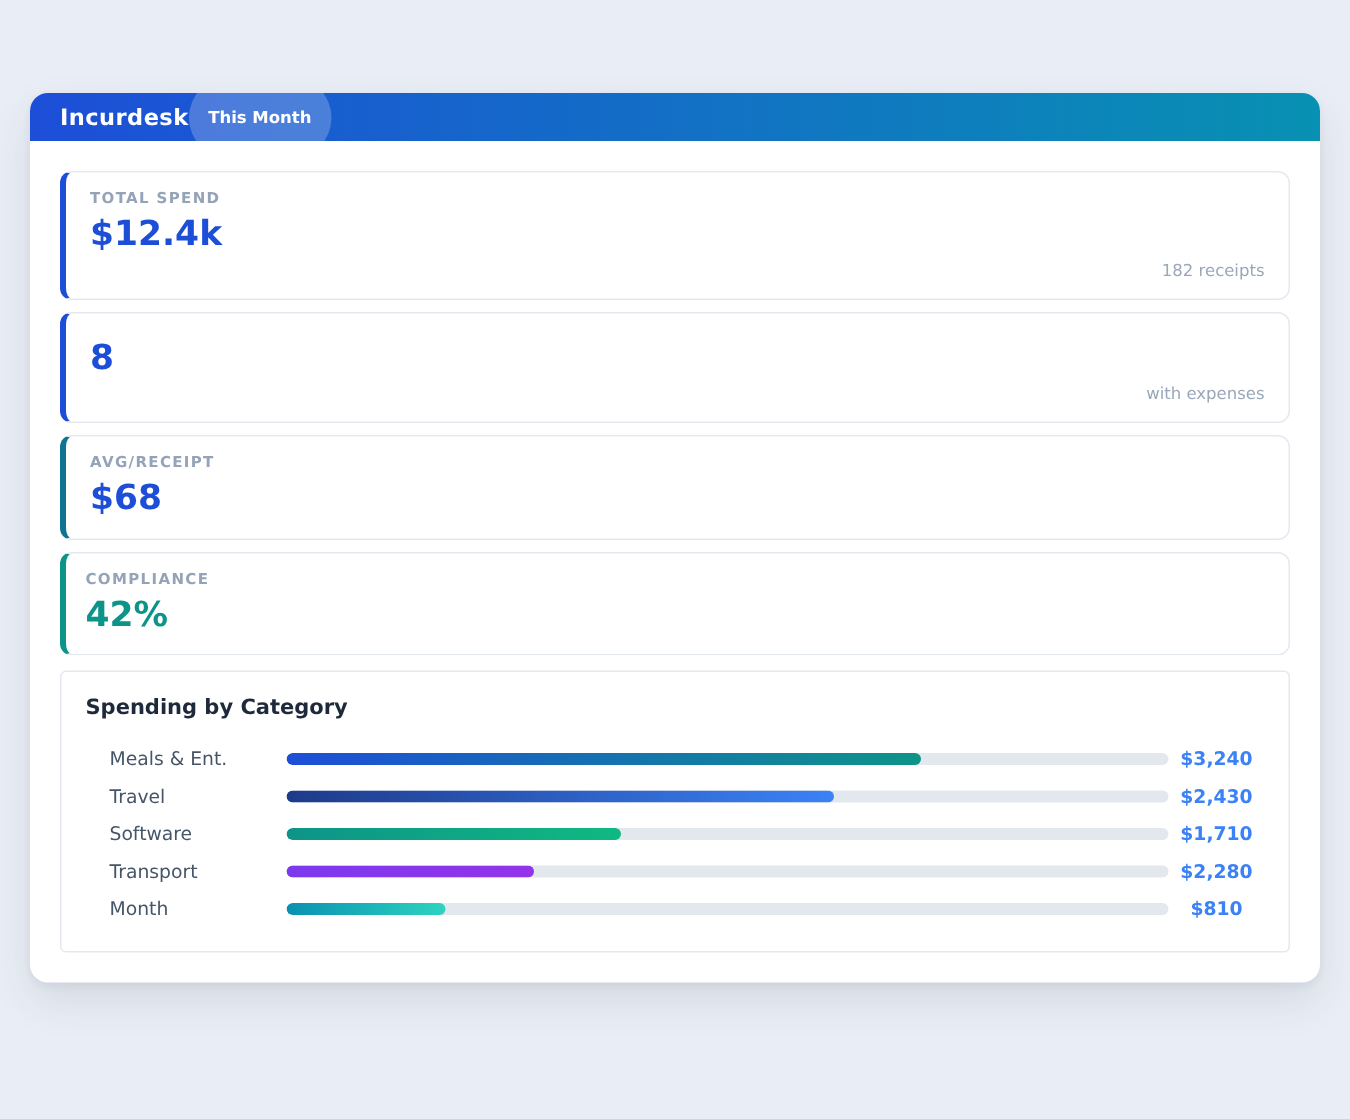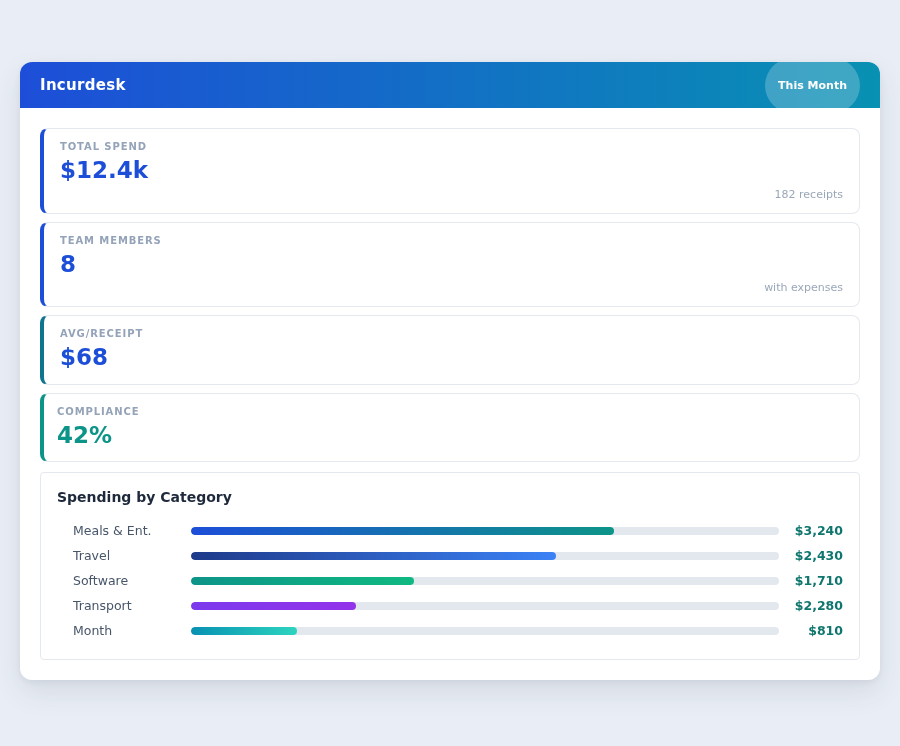--- a/index.html
+++ b/index.html
@@ -12,22 +12,22 @@
   }
   .app-card {
     position: absolute;
     left: 20px; top: 62px; width: 860px;
     background: #ffffff;
     border-radius: 12px;
     box-shadow: 0 12px 28px rgba(30,41,59,.10), 0 2px 6px rgba(30,41,59,.06);
     overflow: hidden;
   }
   .app-header {
-    height: 46px;
-    display: flex; align-items: center; justify-content: space-between;
+    height: 32px;
+    display: flex; align-items: center; justify-content: flex-start;
     padding: 0 20px;
   }
   .app-title { color: #ffffff; font-size: 15px; font-weight: 700; letter-spacing: .3px; }
   .badge {
     color: #ffffff; background: rgba(255,255,255,.22);
     font-size: 11px; font-weight: 700;
     padding: 21px 13px; border-radius: 999px;
     border: none; cursor: pointer;
     font-family: inherit;
   }
@@ -48,42 +48,41 @@
     border-radius: 4px;
     padding: 16px 16px;
     margin-top: 10px;
     background: #ffffff;
   }
   .panel-title { font-size: 14px; font-weight: 700; color: #1e293b; margin-bottom: 13px; }
   .cat-row { display: flex; align-items: center; height: 25px; }
   .cat-label { width: 118px; flex: none; font-size: 12.5px; color: #475569; margin-left: 16px; }
   .bar-track { flex: 1; height: 8px; border-radius: 4px; background: #e3e8ee; overflow: hidden; }
   .bar-fill { height: 100%; border-radius: 4px; }
-  .cat-amount { width: 64px; flex: none; text-align: right; font-size: 12.5px; font-weight: 700; color: #0f766e; }
+  .cat-amount { width: 64px; flex: none; text-align: center; font-size: 12.5px; font-weight: 700; color: #3b82f6; }
 </style>
 </head>
 <body style="background: rgb(233, 238, 246);">
 
 <div class="app-card">
 
   <header class="app-header" style="background: linear-gradient(90deg, rgb(29, 78, 216) 0%, rgb(8, 145, 178) 100%);">
     <h1 class="app-title">Incurdesk</h1>
     <button class="badge">This Month</button>
   </header>
 
   <main class="content">
 
     <section class="stat" style="border-left-color: rgb(29, 78, 216);">
       <div class="stat-label">TOTAL SPEND</div>
       <div class="stat-value" style="color: rgb(29, 78, 216);">$12.4k</div>
       <div class="stat-sub">182 receipts</div>
     </section>
 
     <section class="stat" style="border-left-color: rgb(29, 78, 216);">
-      <div class="stat-label">TEAM MEMBERS</div>
       <div class="stat-value" style="color: rgb(29, 78, 216);">8</div>
       <div class="stat-sub">with expenses</div>
     </section>
 
     <section class="stat" style="border-left-color: rgb(14, 116, 144);">
       <div class="stat-label">AVG/RECEIPT</div>
       <div class="stat-value" style="color: rgb(29, 78, 216);">$68</div>
     </section>
 
     <section class="stat" style="border-left-color: rgb(13, 148, 136); padding-left: 13px;">

